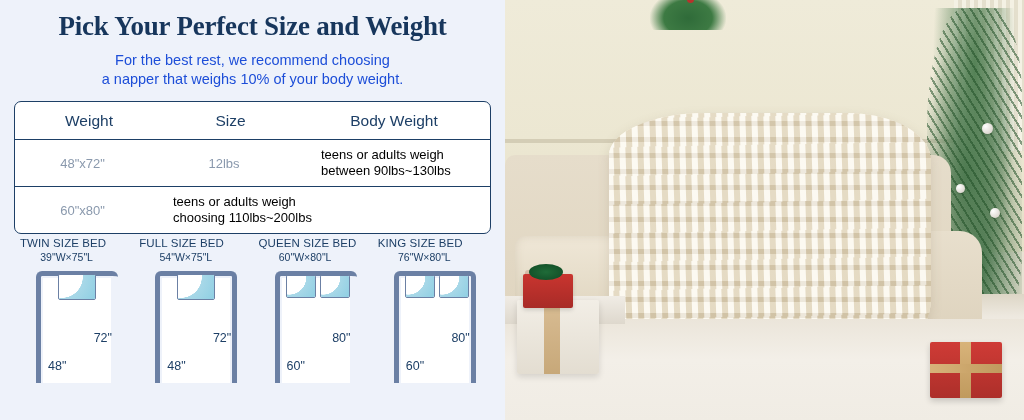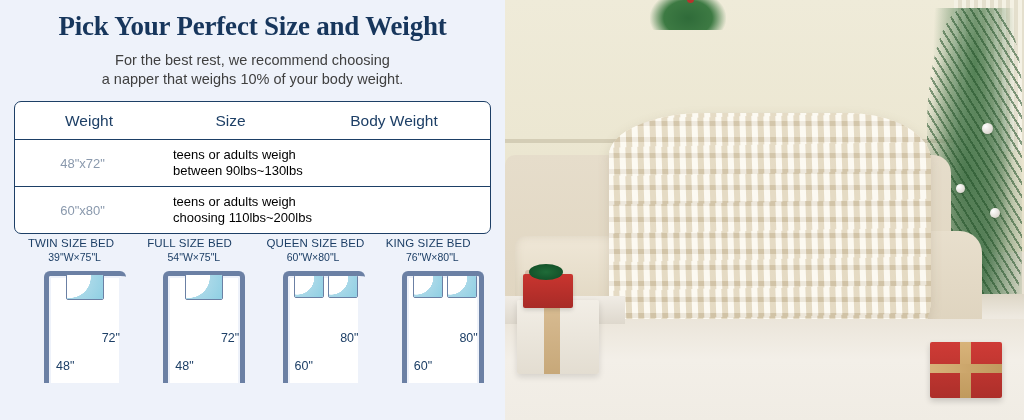--- a/index.html
+++ b/index.html
@@ -24,21 +24,21 @@
     font-family: "Liberation Serif", serif;
     font-weight: bold;
     font-size: 27px;
     color: #17365c;
     text-align: center;
     letter-spacing: -0.2px;
     padding-top: 7px;
   }
   .subhead {
     text-align: center;
-    color: #404040;
+    color: #1d4ed8;
     font-size: 14.5px;
     line-height: 19px;
     margin-top: 9px;
   }
 
   
   .size-table {
     position: absolute;
     left: 14px; top: 101px;
     width: 477px;
@@ -80,21 +80,21 @@
     color: #000000;
     display: block;
     padding-top: 7px;
     padding-bottom: 7px;
   }
   .bw-line { display: block; }
 
   
   .beds {
     position: absolute;
-    left: 22px; top: 237px;
+    left: 14px; top: 237px;
     width: 477px;
     display: flex;
   }
   .bed-col { width: 126px; position: relative; }
   .bed-title {
     font-size: 11.5px;
     color: #1d3f66;
     letter-spacing: 0.1px;
     padding-left: 6px;
   }
@@ -318,20 +318,21 @@
     <div class="size-table">
 
       <div class="trow head">
         <div class="cell c-weight">Weight</div>
         <div class="cell c-size">Size</div>
         <div class="cell c-body">Body Weight</div>
       </div>
 
       <div class="trow body">
         <div class="cell c-size">48"x72"</div>
+        <div class="cell c-weight">12lbs</div>
         <div class="cell c-body">
           <span class="bw-line">teens or adults weigh</span>
           <span class="bw-line">between 90lbs~130lbs</span>
         </div>
       </div>
 
       <div class="trow body last">
         <div class="cell c-size">60"x80"</div>
         <div class="cell c-body">
           <span class="bw-line">teens or adults weigh</span>

